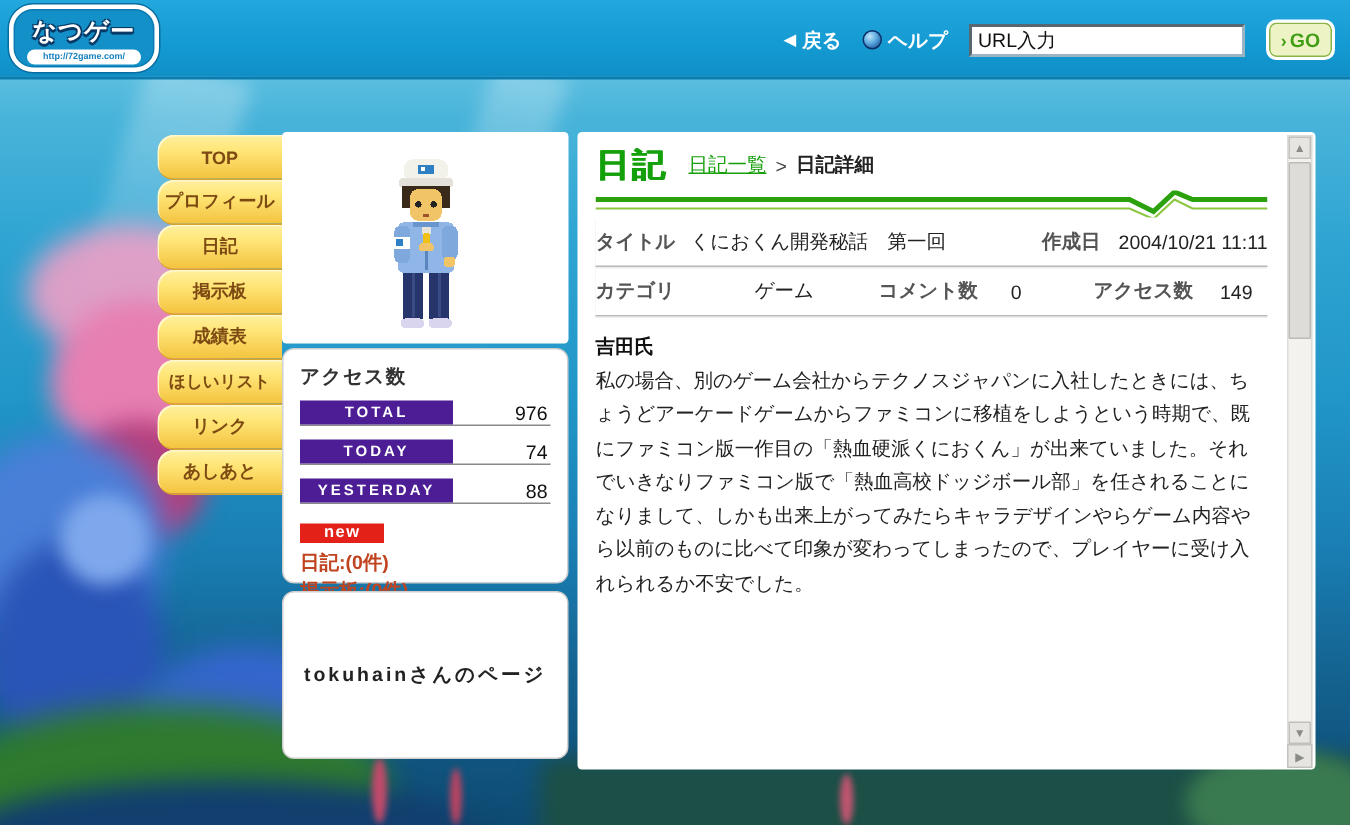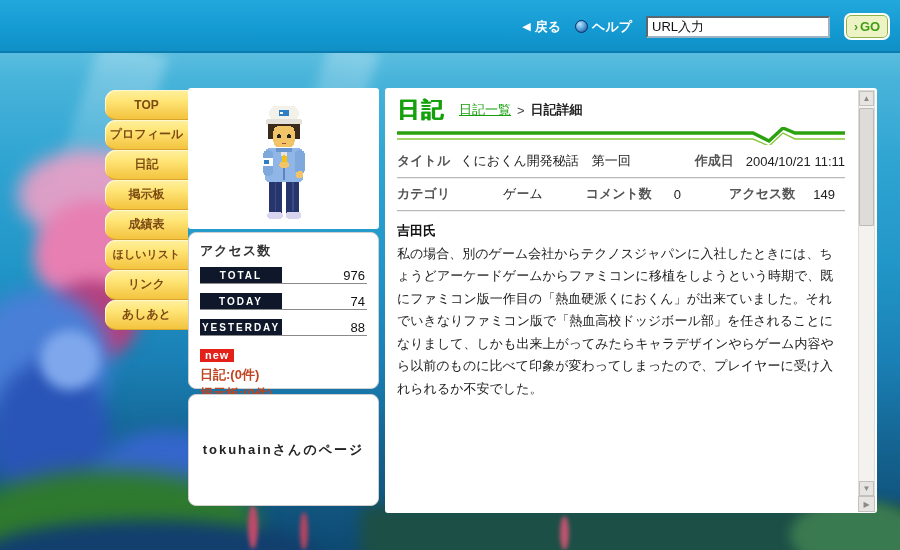--- a/index.html
+++ b/index.html
@@ -47,25 +47,25 @@
     color:#7c4a12; font-weight:bold; font-size:12px; letter-spacing:0px; cursor:pointer; white-space:nowrap; overflow:hidden; }
   .menu-btn.small { font-size:11px; }
 
   
   .panel { position:absolute; background:#ffffff; z-index:3; }
   .avatar-panel { left:188px; top:88px; width:191px; height:141px; border-radius:3px;
     display:flex; align-items:flex-end; justify-content:center; padding-bottom:7px; }
   .access-panel { left:188px; top:232px; width:191px; height:157px; border-radius:8px; border:1px solid #cfcfcf; padding:9px 11px 0 11px; }
   .access-title { font-size:13px; font-weight:bold; color:#333; margin-bottom:7px; letter-spacing:1px; }
   .acc-row { display:flex; justify-content:space-between; align-items:flex-end; border-bottom:1px solid #8a8a8a; margin-bottom:9px; }
-  .acc-badge { background:#0f172a; color:#ffffff; font-size:10px; font-weight:bold; letter-spacing:2px;
-    width:82px; text-align:center; padding:3px 0 2px; }
+  .acc-badge { background:#4c1d95; color:#ffffff; font-size:10px; font-weight:bold; letter-spacing:2px;
+    width:102px; text-align:center; padding:3px 0 2px; }
   .acc-val { font-size:13px; color:#111; padding-right:2px; }
   .new-badge { display:inline-block; background:#e32119; color:#fff; font-size:11px; font-weight:bold;
-    padding:0px 5px 1px; letter-spacing:1px; margin:4px 0 3px; }
+    padding:0px 16px 1px; letter-spacing:1px; margin:4px 0 3px; }
   .new-line { font-size:13px; color:#c04420; font-weight:bold; line-height:19px; }
   .owner-panel { left:188px; top:394px; width:191px; height:112px; border-radius:8px; border:1px solid #cfcfcf;
     display:flex; align-items:center; justify-content:center; }
   .owner-text { font-size:13px; color:#222; font-weight:bold; letter-spacing:2px; }
 
   
   .main-panel { left:385px; top:88px; width:492px; height:425px; border-radius:3px; overflow:hidden; }
   .main-inner { padding:7px 32px 0 12px; }
   .diary-head { display:flex; align-items:center; gap:14px; height:30px; }
   .diary-logo { font-size:22px; font-weight:900; color:#14a00a; letter-spacing:2px;
@@ -118,20 +118,24 @@
 
   <div class="blob" style="left:360px; top:505px; width:600px; height:90px; background:#1c4f46; filter:blur(7px); border-radius:10px;"></div>
   <div class="blob" style="left:790px; top:500px; width:130px; height:70px; background:#3a7a50; filter:blur(6px);"></div>
 
   <div class="blob" style="left:248px; top:505px; width:10px; height:44px; background:#c04a6a; filter:blur(2px);"></div>
   <div class="blob" style="left:300px; top:512px; width:8px; height:38px; background:#b84462; filter:blur(2px);"></div>
   <div class="blob" style="left:560px; top:516px; width:9px; height:34px; background:#c05570; filter:blur(2px);"></div>
 </div>
 
 <div class="topbar">
+  <div class="logo">
+    <div class="logo-title">なつゲー</div>
+    <div class="logo-url">http://72game.com/</div>
+  </div>
   <div class="top-nav">
     <div class="top-link">
       <span class="back-arrow">◀</span>
       <span>戻る</span>
     </div>
     <div class="top-link">
       <span class="help-orb"></span>
       <span>ヘルプ</span>
     </div>
     <input class="url-input" value="URL入力" style="">

